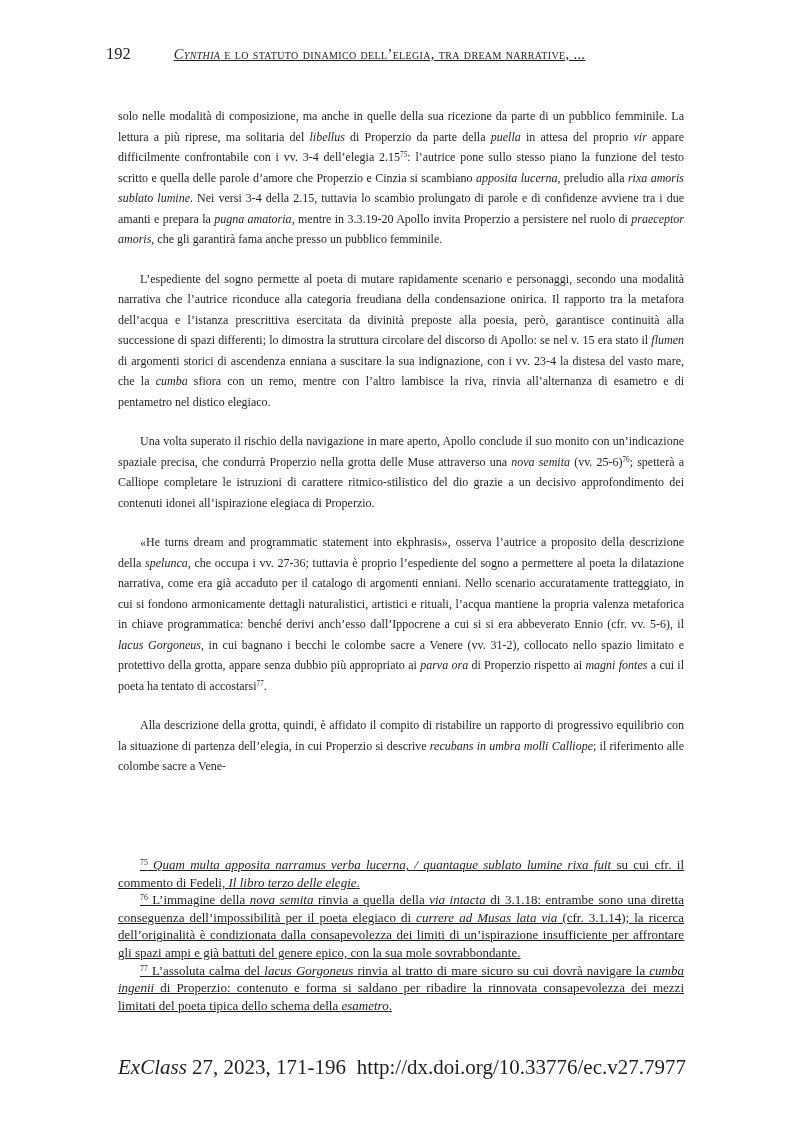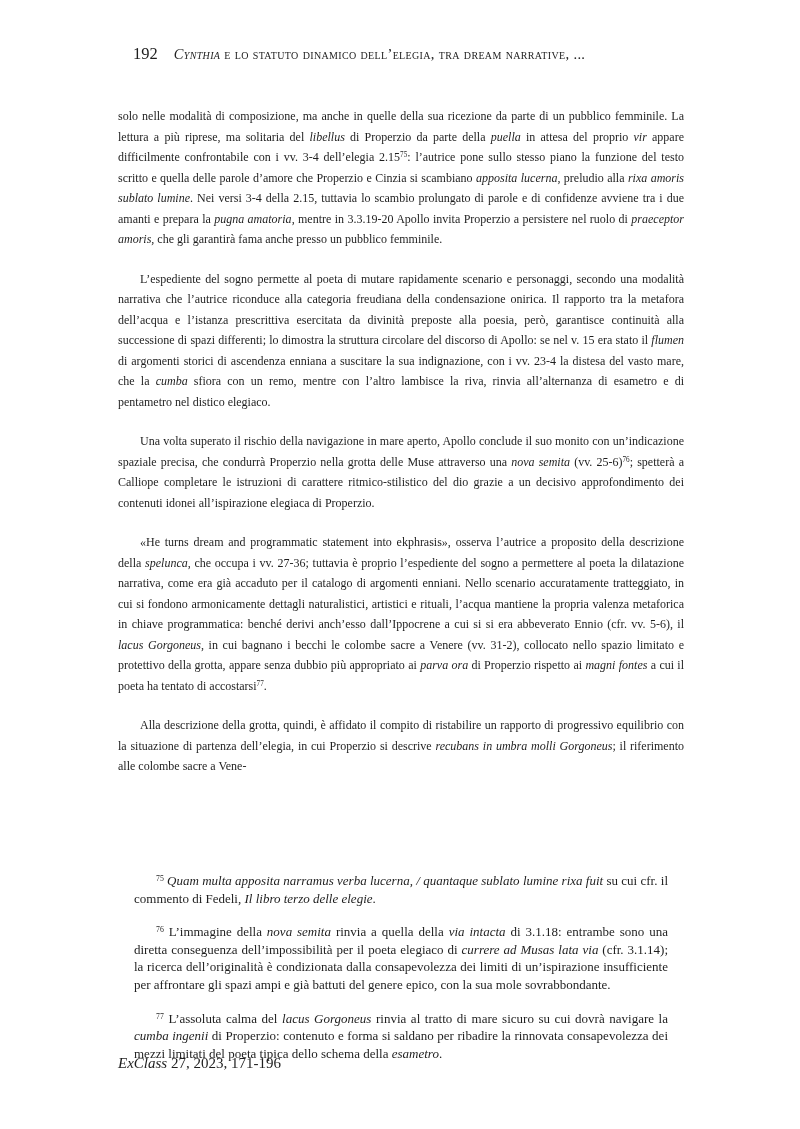--- a/index.html
+++ b/index.html
@@ -7,31 +7,32 @@
     position:relative;
     width:800px;height:1129px;
     margin:0 auto;
     background:#ffffff;
     color:#1e1e1e;
     font-family:"Liberation Serif", serif;
     overflow:hidden;
   }
   
   .running-head{
-    position:absolute;top:44px;left:133px;right:114px;
+    position:absolute;top:44px;left:106px;right:114px;
     display:flex;align-items:baseline;
   }
   .pagenum{font-size:16.5px;}
   .running-title{
-    margin-left:16px;
+    margin-left:43px;
     font-variant:small-caps;
     font-size:14.5px;
     letter-spacing:0.35px;
     white-space:nowrap;
     color:#222;
+    text-decoration:underline;
   }
   .running-title em{font-style:italic;}
   
   .body-text{
     position:absolute;top:106px;left:118px;width:566px;
     font-size:12px;line-height:20.5px;
     text-align:justify;
   }
   .para{margin:0;}
   .para.indent{text-indent:22px;margin-top:19px;}
@@ -41,50 +42,51 @@
     line-height:0;
     vertical-align:baseline;
     position:relative;top:-0.5em;
   }
   
   .footnotes{
     position:absolute;top:856px;left:118px;width:566px;
     font-size:13px;line-height:17.6px;
     text-align:justify;
   }
-  .footnote{margin:16px;text-indent:22px;}
+  .footnote{margin:0;text-indent:22px;text-decoration:underline;}
   
   .page-footer{
     position:absolute;top:1055px;left:118px;right:114px;
     display:flex;justify-content:space-between;align-items:baseline;
-    font-size:15px;
+    font-size:21px;
   }
   .doi{color:#1e1e1e;text-decoration:none;}
 </style>
 </head>
 <body>
 
 <div class="page">
 
   <header class="running-head">
     <span class="pagenum">192</span>
     <span class="running-title"><em>Cynthia</em> e lo statuto dinamico dell’elegia, tra dream narrative, ...</span>
   </header>
 
   <main class="body-text">
       <p class="para">solo nelle modalità di composizione, ma anche in quelle della sua ricezione da parte di un pubblico femminile. La lettura a più riprese, ma solitaria del <em>libellus</em> di Properzio da parte della <em>puella</em> in attesa del proprio <em>vir</em> appare difficilmente confrontabile con i vv. 3-4 dell’elegia 2.15<sup>75</sup>: l’autrice pone sullo stesso piano la funzione del testo scritto e quella delle parole d’amore che Properzio e Cinzia si scambiano <em>apposita lucerna</em>, preludio alla <em>rixa amoris sublato lumine</em>. Nei versi 3-4 della 2.15, tuttavia lo scambio prolungato di parole e di confidenze avviene tra i due amanti e prepara la <em>pugna amatoria</em>, mentre in 3.3.19-20 Apollo invita Properzio a persistere nel ruolo di <em>praeceptor amoris</em>, che gli garantirà fama anche presso un pubblico femminile.</p>
       <p class="para indent">L’espediente del sogno permette al poeta di mutare rapidamente scenario e personaggi, secondo una modalità narrativa che l’autrice riconduce alla categoria freudiana della condensazione onirica. Il rapporto tra la metafora dell’acqua e l’istanza prescrittiva esercitata da divinità preposte alla poesia, però, garantisce continuità alla successione di spazi differenti; lo dimostra la struttura circolare del discorso di Apollo: se nel v. 15 era stato il <em>flumen</em> di argomenti storici di ascendenza enniana a suscitare la sua indignazione, con i vv. 23-4 la distesa del vasto mare, che la <em>cumba</em> sfiora con un remo, mentre con l’altro lambisce la riva, rinvia all’alternanza di esametro e di pentametro nel distico elegiaco.</p>
       <p class="para indent">Una volta superato il rischio della navigazione in mare aperto, Apollo conclude il suo monito con un’indicazione spaziale precisa, che condurrà Properzio nella grotta delle Muse attraverso una <em>nova semita</em> (vv. 25-6)<sup>76</sup>; spetterà a Calliope completare le istruzioni di carattere ritmico-stilistico del dio grazie a un decisivo approfondimento dei contenuti idonei all’ispirazione elegiaca di Properzio.</p>
       <p class="para indent">«He turns dream and programmatic statement into ekphrasis», osserva l’autrice a proposito della descrizione della <em>spelunca</em>, che occupa i vv. 27-36; tuttavia è proprio l’espediente del sogno a permettere al poeta la dilatazione narrativa, come era già accaduto per il catalogo di argomenti enniani. Nello scenario accuratamente tratteggiato, in cui si fondono armonicamente dettagli naturalistici, artistici e rituali, l’acqua mantiene la propria valenza metaforica in chiave programmatica: benché derivi anch’esso dall’Ippocrene a cui si si era abbeverato Ennio (cfr. vv. 5-6), il <em>lacus Gorgoneus</em>, in cui bagnano i becchi le colombe sacre a Venere (vv. 31-2), collocato nello spazio limitato e protettivo della grotta, appare senza dubbio più appropriato ai <em>parva ora</em> di Properzio rispetto ai <em>magni fontes</em> a cui il poeta ha tentato di accostarsi<sup>77</sup>.</p>
-      <p class="para indent">Alla descrizione della grotta, quindi, è affidato il compito di ristabilire un rapporto di progressivo equilibrio con la situazione di partenza dell’elegia, in cui Properzio si descrive <em>recubans in umbra molli Gorgoneus</em>; il riferimento alle colombe sacre a Vene-</p>
+      <p class="para indent">Alla descrizione della grotta, quindi, è affidato il compito di ristabilire un rapporto di progressivo equilibrio con la situazione di partenza dell’elegia, in cui Properzio si descrive <em>recubans in umbra molli Calliope</em>; il riferimento alle colombe sacre a Vene-</p>
     </main>
 
   <section class="footnotes">
       <p class="footnote"><sup>75</sup> <em>Quam multa apposita narramus verba lucerna, / quantaque sublato lumine rixa fuit</em> su cui cfr. il commento di Fedeli, <em>Il libro terzo delle elegie</em>.</p>
       <p class="footnote"><sup>76</sup> L’immagine della <em>nova semita</em> rinvia a quella della <em>via intacta</em> di 3.1.18: entrambe sono una diretta conseguenza dell’impossibilità per il poeta elegiaco di <em>currere ad Musas lata via</em> (cfr. 3.1.14); la ricerca dell’originalità è condizionata dalla consapevolezza dei limiti di un’ispirazione insufficiente per affrontare gli spazi ampi e già battuti del genere epico, con la sua mole sovrabbondante.</p>
       <p class="footnote"><sup>77</sup> L’assoluta calma del <em>lacus Gorgoneus</em> rinvia al tratto di mare sicuro su cui dovrà navigare la <em>cumba ingenii</em> di Properzio: contenuto e forma si saldano per ribadire la rinnovata consapevolezza dei mezzi limitati del poeta tipica dello schema della <em>esametro</em>.</p>
     </section>
 
   <footer class="page-footer">
     <span class="citation"><em>ExClass</em> 27, 2023, 171-196</span>
+    <a class="doi" href="#">http://dx.doi.org/10.33776/ec.v27.7977</a>
   </footer>
 
 </div>
 
 </body></html>

